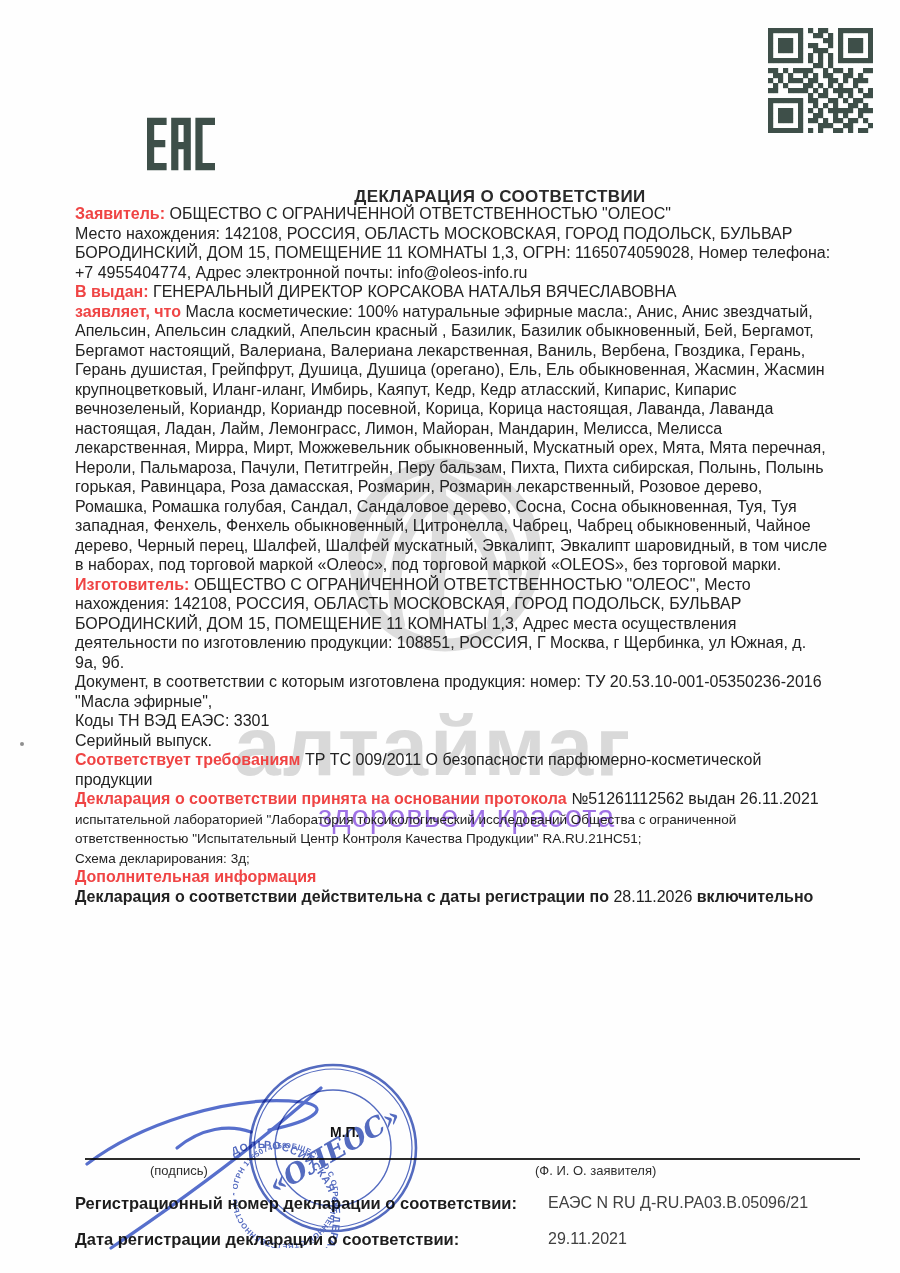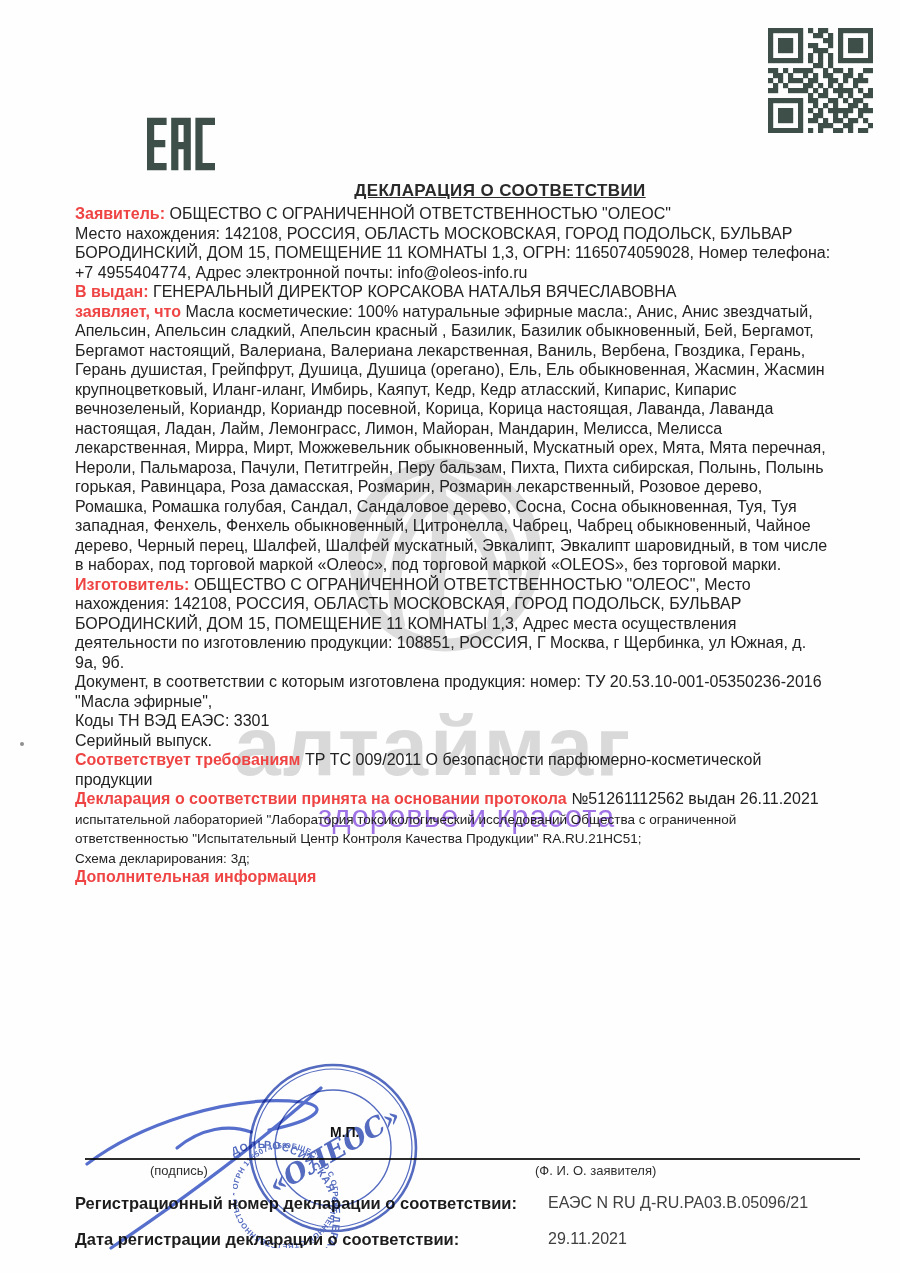--- a/index.html
+++ b/index.html
@@ -8,21 +8,21 @@
     background:#fefefe;overflow:hidden;
     font-family:"Liberation Sans","DejaVu Sans",sans-serif;
     color:#222;
   }
   
   .eac-logo{position:absolute;left:147px;top:114px;}
   .qr{position:absolute;left:768px;top:28px;}
   .title{position:absolute;left:120px;right:20px;text-align:center;
          font-weight:bold;font-size:17px;letter-spacing:.4px;color:#2a2a2a;}
   .title.t1{top:140px;}
-  .title.t2{top:181px;text-decoration:underline;}
+  .title.t2{top:187px;}
   
   .wm-leaf{position:absolute;left:347px;top:455px;opacity:.5;z-index:0;}
   .wm-brand{position:absolute;left:234px;top:698px;font-size:84px;font-weight:bold;
             color:#bcbcbc;opacity:.55;letter-spacing:2px;z-index:0;white-space:nowrap;}
   .wm-tagline{position:absolute;left:318px;top:799px;font-size:31px;
               color:#6d28d9;opacity:.65;letter-spacing:1px;z-index:0;white-space:nowrap;}
   
   .content{position:absolute;left:75px;top:204px;width:757px;z-index:1;
            font-size:16px;line-height:19.5px;}
   .content p{margin:0;}
@@ -335,20 +335,21 @@
       <span>Серийный выпуск.</span></p>
 
     <p class="p-compliance"><b>Соответствует требованиям</b> <span>ТР ТС 009/2011 О безопасности парфюмерно-косметической продукции</span></p>
 
     <p class="p-basis"><b>Декларация о соответствии принята на основании протокола</b> <span>№51261112562 выдан 26.11.2021</span><br>
       <span class="small">испытательной лабораторией "Лаборатория токсикологический исследований Общества с ограниченной ответственностью "Испытательный Центр Контроля Качества Продукции" RA.RU.21HC51;</span><br>
       <span class="small">Схема декларирования: 3д;</span></p>
 
     <p class="p-addl-head"><b>Дополнительная информация</b></p>
 
+    <p class="p-validity"><span>Декларация о соответствии действительна с даты регистрации по</span> <span class="reg-date">28.11.2026</span> <span>включительно</span></p>
   </div>
 
   <div class="dot-artifact"></div>
 
   <div class="mp">М.П.</div>
   <div class="sig-line"></div>
   <div class="caption cap-sign">(подпись)</div>
   <div class="caption cap-fio">(Ф. И. О. заявителя)</div>
 
   <svg class="signature-svg" width="400" height="175" viewBox="0 0 400 175">

